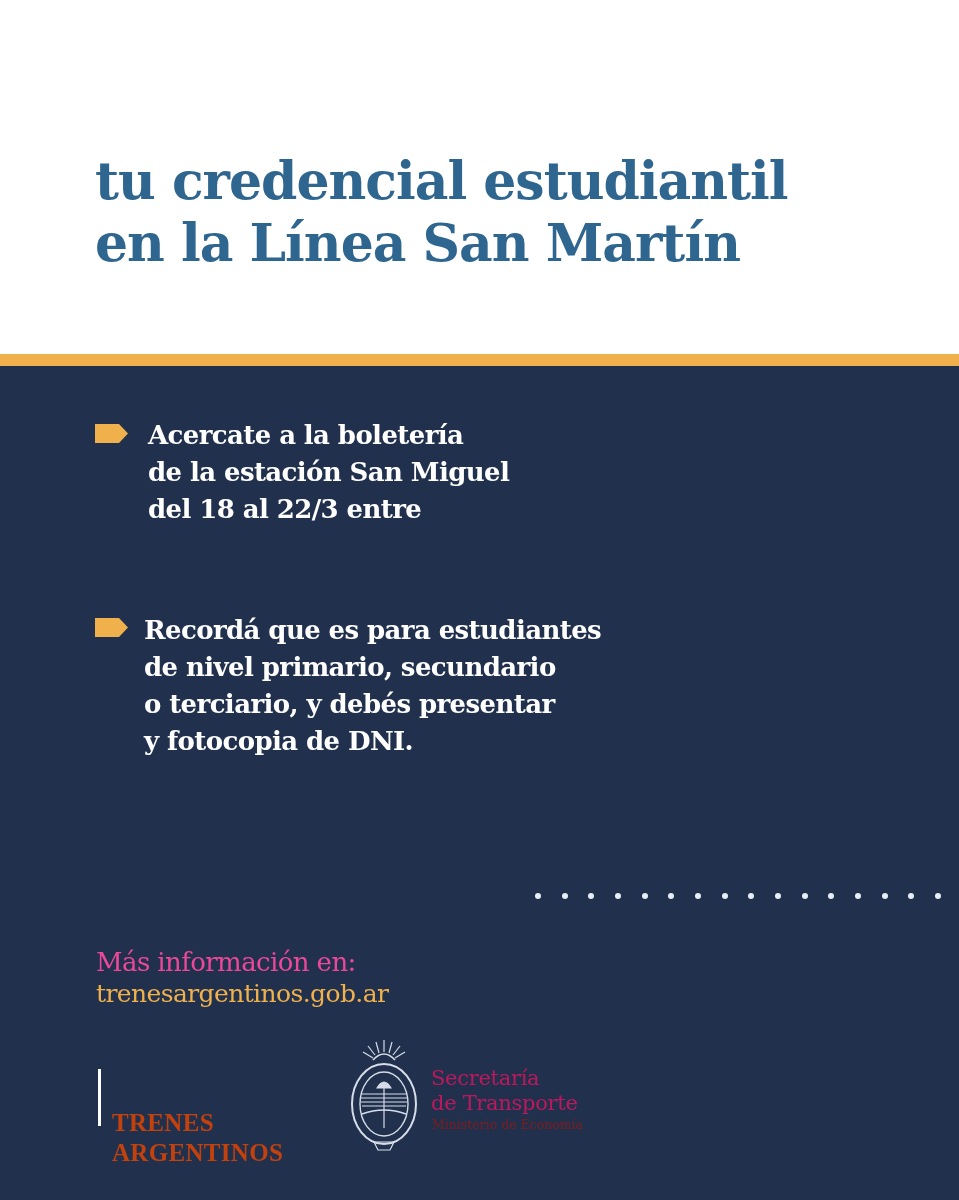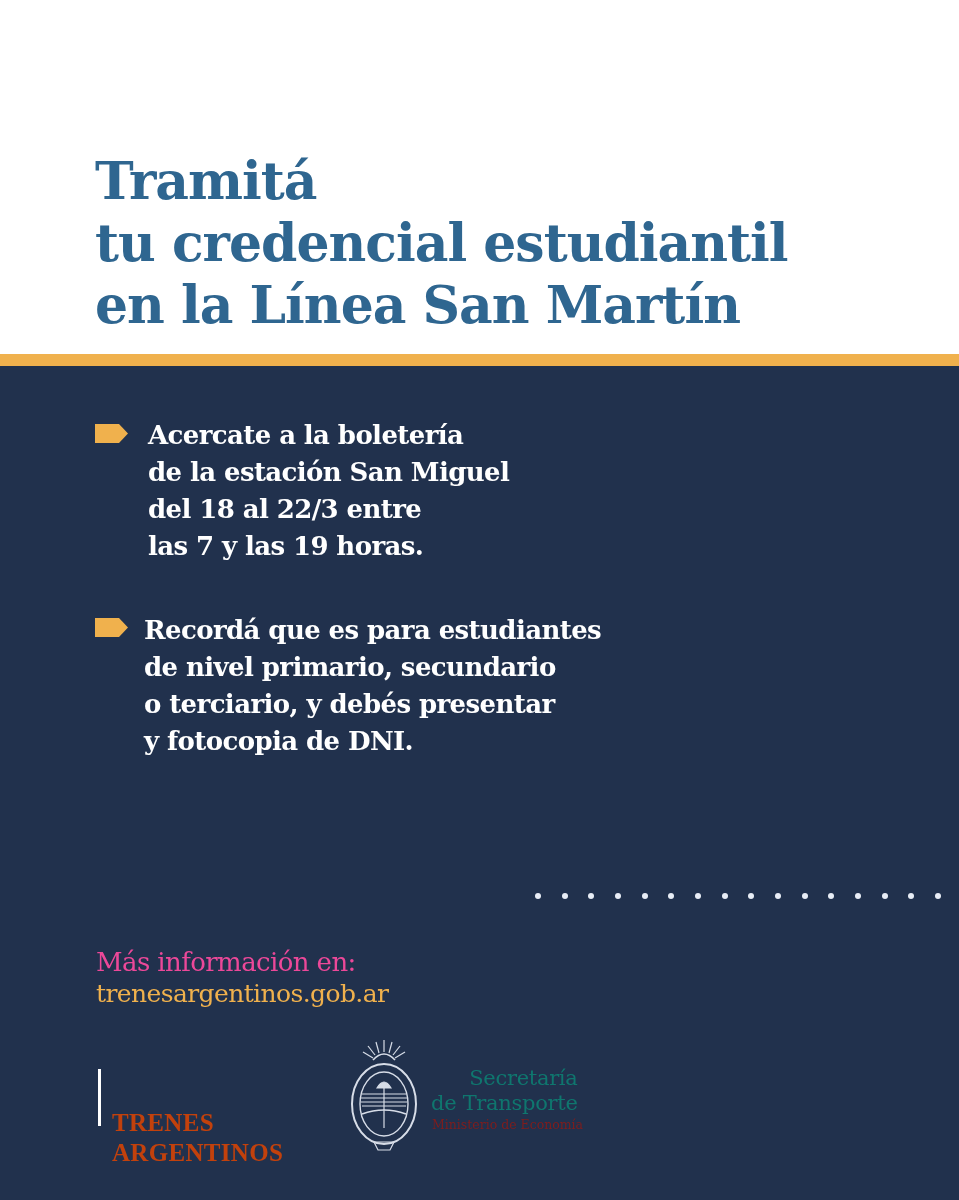--- a/index.html
+++ b/index.html
@@ -16,49 +16,47 @@
   .item1 { left: 148px; top: 417px; }
   .item2 { left: 144px; top: 612px; }
   .dots { position: absolute; left: 535px; top: 893px; width: 410px; height: 8px; }
   .dot { position: absolute; top: 0; width: 6px; height: 6px; border-radius: 50%; background: #e8edf6; }
   .more-label { position: absolute; left: 96px; top: 946px; font-family: "DejaVu Serif", serif; font-size: 26px; line-height: 32px; color: #ec4899; letter-spacing: -0.6px; white-space: nowrap; }
   .more-link { position: absolute; left: 96px; top: 978px; font-family: "DejaVu Serif", serif; font-size: 25px; line-height: 32px; color: #f0b14d; letter-spacing: -0.6px; white-space: nowrap; text-decoration: none; }
   .ta-bar { position: absolute; left: 98px; top: 1069px; width: 3px; height: 57px; background: #ffffff; }
   .ta-text { position: absolute; left: 112px; top: 1108px; font-family: Liberation Serif, serif; font-weight: bold; font-size: 25px; line-height: 30px; color: #c2410c; letter-spacing: 0.3px; }
   .ta-text span { display: block; white-space: nowrap; }
   .shield { position: absolute; left: 346px; top: 1038px; width: 76px; height: 118px; }
-  .sec-title { position: absolute; left: 431px; top: 1066px; font-family: "DejaVu Serif", serif; font-size: 21px; line-height: 25px; color: #0f766e; letter-spacing: -0.3px; text-align: right; }
+  .sec-title { position: absolute; left: 431px; top: 1066px; font-family: "DejaVu Serif", serif; font-size: 21px; line-height: 25px; color: #be185d; letter-spacing: -0.3px; }
   .sec-title span { display: block; white-space: nowrap; }
   .sec-sub { position: absolute; left: 432px; top: 1117px; font-family: "DejaVu Serif", serif; font-size: 12.5px; line-height: 15px; color: #7f1d1d; white-space: nowrap; }
 </style>
 </head>
 <body>
 
 <div class="top">
   <h1 class="title">
-    <span>Tramitá</span>
     <span>tu credencial estudiantil</span>
     <span>en la Línea San Martín</span>
   </h1>
 </div>
 
 <div class="gold-band"></div>
 
 <div class="navy"></div>
 
 <div class="bullet" style="top:424px;">
   <svg width="33" height="19" viewBox="0 0 33 19">
       <polygon points="0,0 24,0 33,9.5 24,19 0,19" fill="#f0b14d"></polygon>
     </svg>
 </div>
 <div class="item-text item1">
   <span>Acercate a la boletería</span>
   <span>de la estación San Miguel</span>
   <span>del 18 al 22/3 entre</span>
-  <span>las 7 y las 19 horas.</span>
 </div>
 
 <div class="bullet" style="top:618px;">
   <svg width="33" height="19" viewBox="0 0 33 19">
       <polygon points="0,0 24,0 33,9.5 24,19 0,19" fill="#f0b14d"></polygon>
     </svg>
 </div>
 <div class="item-text item2">
   <span>Recordá que es para estudiantes</span>
   <span>de nivel primario, secundario</span>

